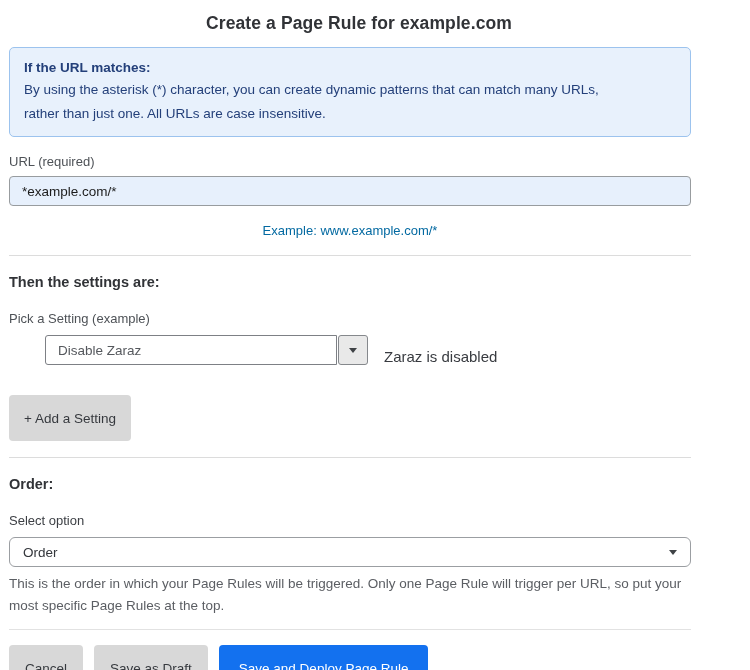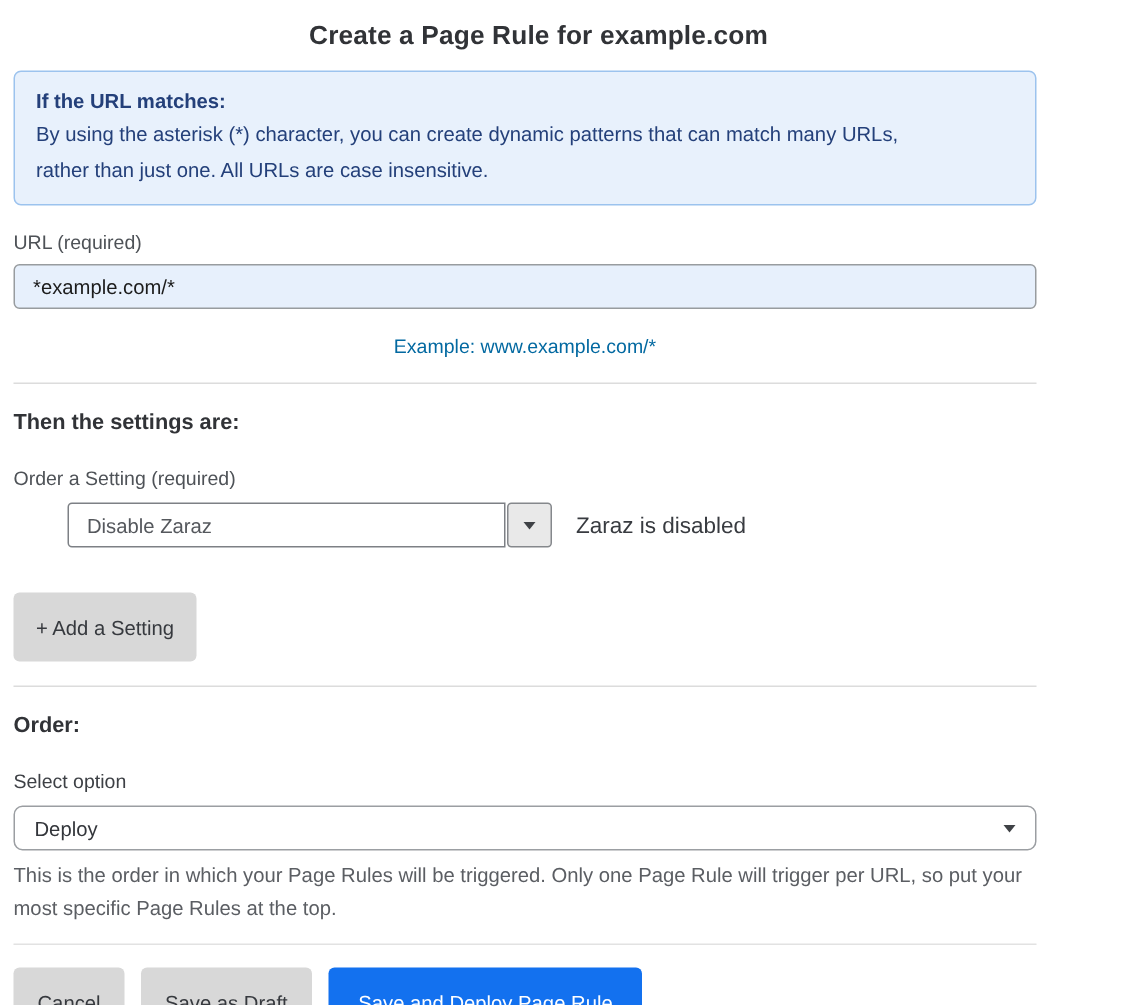--- a/index.html
+++ b/index.html
@@ -44,21 +44,21 @@
     font-family: "Liberation Sans", sans-serif; outline: none;
   }
 
   .hint-text { margin-top: 17px; font-size: 13px; color: #0369a1; line-height: 16px; text-align: center; }
 
   .divider { margin-top: 16px; border: 0; border-top: 1px solid #dcdcdc; height: 0; }
 
   .section-heading { margin-top: 17px; font-size: 14.5px; font-weight: bold; color: #313337; line-height: 18px; }
 
   
-  .combo-row { margin-top: 8px; display: flex; align-items: center; padding-left: 36px; }
+  .combo-row { margin-top: 8px; display: flex; align-items: flex-end; padding-left: 36px; }
   .combo { display: flex; align-items: stretch; cursor: pointer; }
   .combo-value {
     width: 292px; height: 30px; background: #ffffff;
     border: 1px solid #7d8085; border-radius: 3px 0 0 3px;
     font-size: 13.5px; color: #55585d;
     display: flex; align-items: center; padding-left: 12px;
   }
   .combo-arrow-btn {
     width: 30px; height: 30px; margin-left: 1px;
     background: #e9e9e9; border: 1px solid #85888c; border-radius: 3px;
@@ -111,42 +111,42 @@
   </div>
 
   <div class="field-label">URL (required)</div>
   <input class="url-input" type="text" value="*example.com/*" style="">
   <div class="hint-text">Example: www.example.com/*</div>
 
   <hr class="divider">
 
   <div class="section-heading">Then the settings are:</div>
 
-  <div class="field-label" style="margin-top:20px;">Order a Setting (required)</div>
+  <div class="field-label" style="margin-top:20px;">Pick a Setting (example)</div>
 
   <div class="combo-row">
     <div class="combo">
       <div class="combo-value">Disable Zaraz</div>
       <div class="combo-arrow-btn">
         <span class="tri-down"></span>
       </div>
     </div>
     <div class="combo-status">Zaraz is disabled</div>
   </div>
 
   <button class="btn btn-gray add-setting">+ Add a Setting</button>
 
   <hr class="divider">
 
   <div class="section-heading">Order:</div>
 
   <div class="field-label" style="margin-top:20px;color:#3d4045;">Select option</div>
 
   <div class="order-select">
-    <span class="value">Deploy</span>
+    <span class="value">Order</span>
     <span class="tri-down"></span>
   </div>
 
   <div class="help-text">
     <div>This is the order in which your Page Rules will be triggered. Only one Page Rule will trigger per URL, so put your</div>
     <div>most specific Page Rules at the top.</div>
   </div>
 
   <hr class="divider-light">
 

